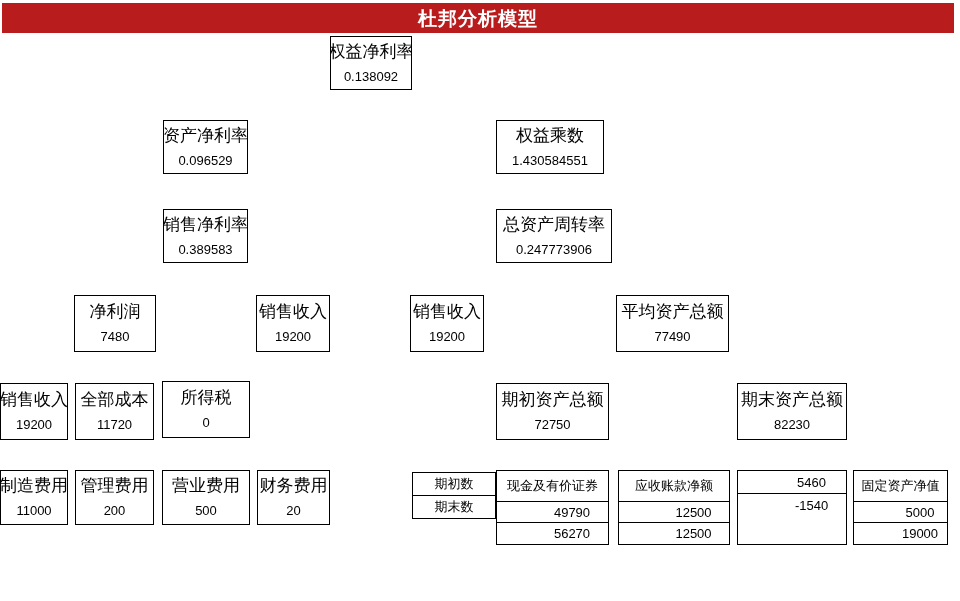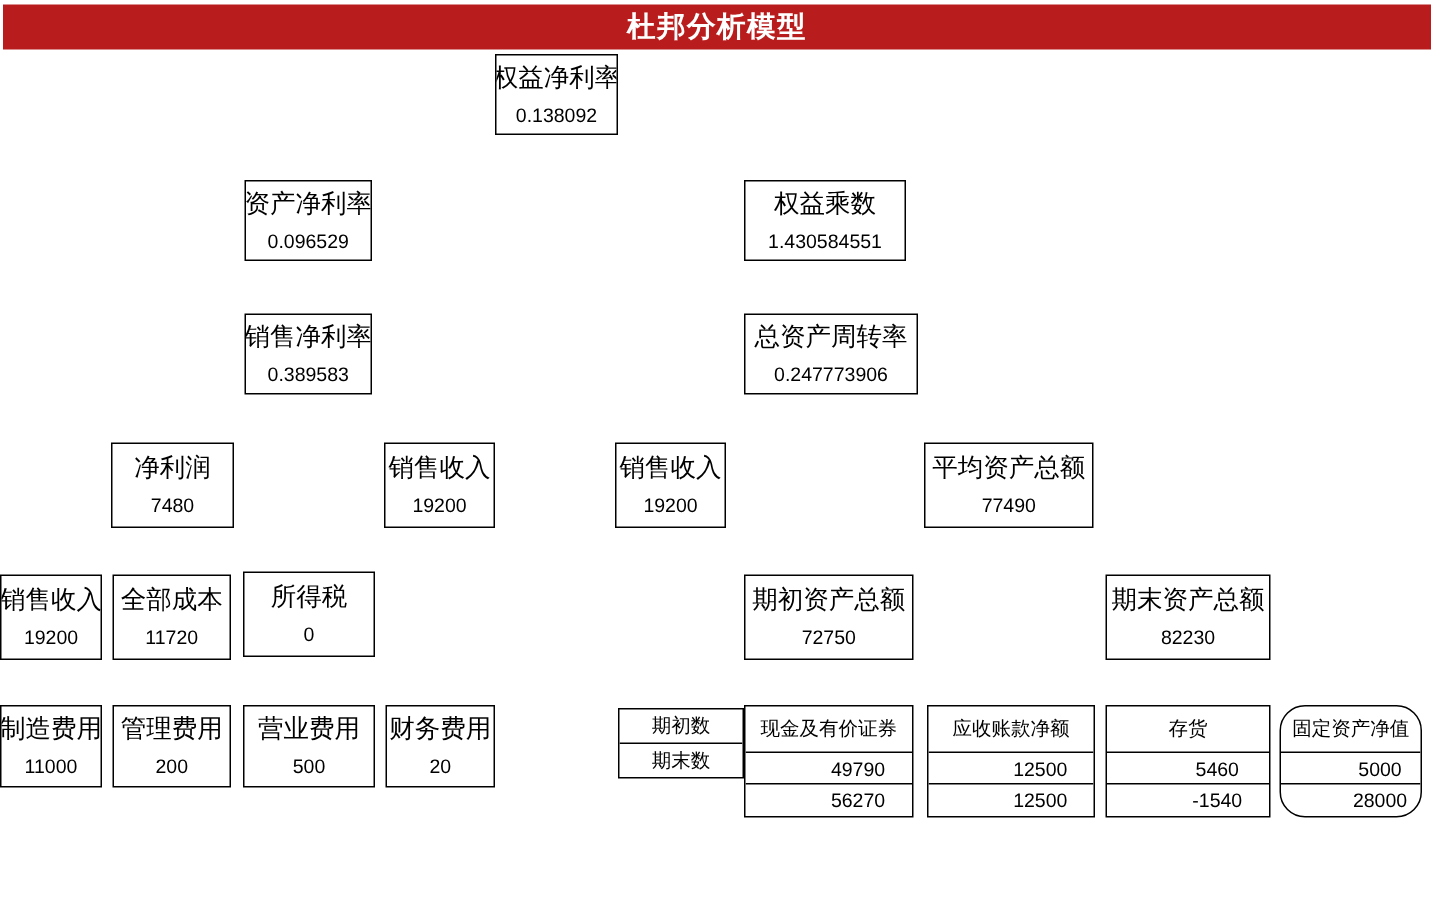--- a/index.html
+++ b/index.html
@@ -227,22 +227,21 @@
   <div class="bt-cell sep">56270</div>
 </div>
 
 <div class="bt-col" style="left:618px; top:470px; width:112px; height:75px;">
   <div class="bt-head">应收账款净额</div>
   <div class="bt-cell">12500</div>
   <div class="bt-cell sep">12500</div>
 </div>
 
 <div class="bt-col" style="left:737px; top:470px; width:110px; height:75px;">
-  <div class="bt-head">存货</div>
   <div class="bt-cell">5460</div>
   <div class="bt-cell sep">-1540</div>
 </div>
 
-<div class="bt-col" style="left:853px; top:470px; width:95px; height:75px;border-radius:17px;">
+<div class="bt-col" style="left:853px; top:470px; width:95px; height:75px;">
   <div class="bt-head">固定资产净值</div>
   <div class="bt-cell">5000</div>
-  <div class="bt-cell sep">28000</div>
+  <div class="bt-cell sep">19000</div>
 </div>
 
 </body></html>

